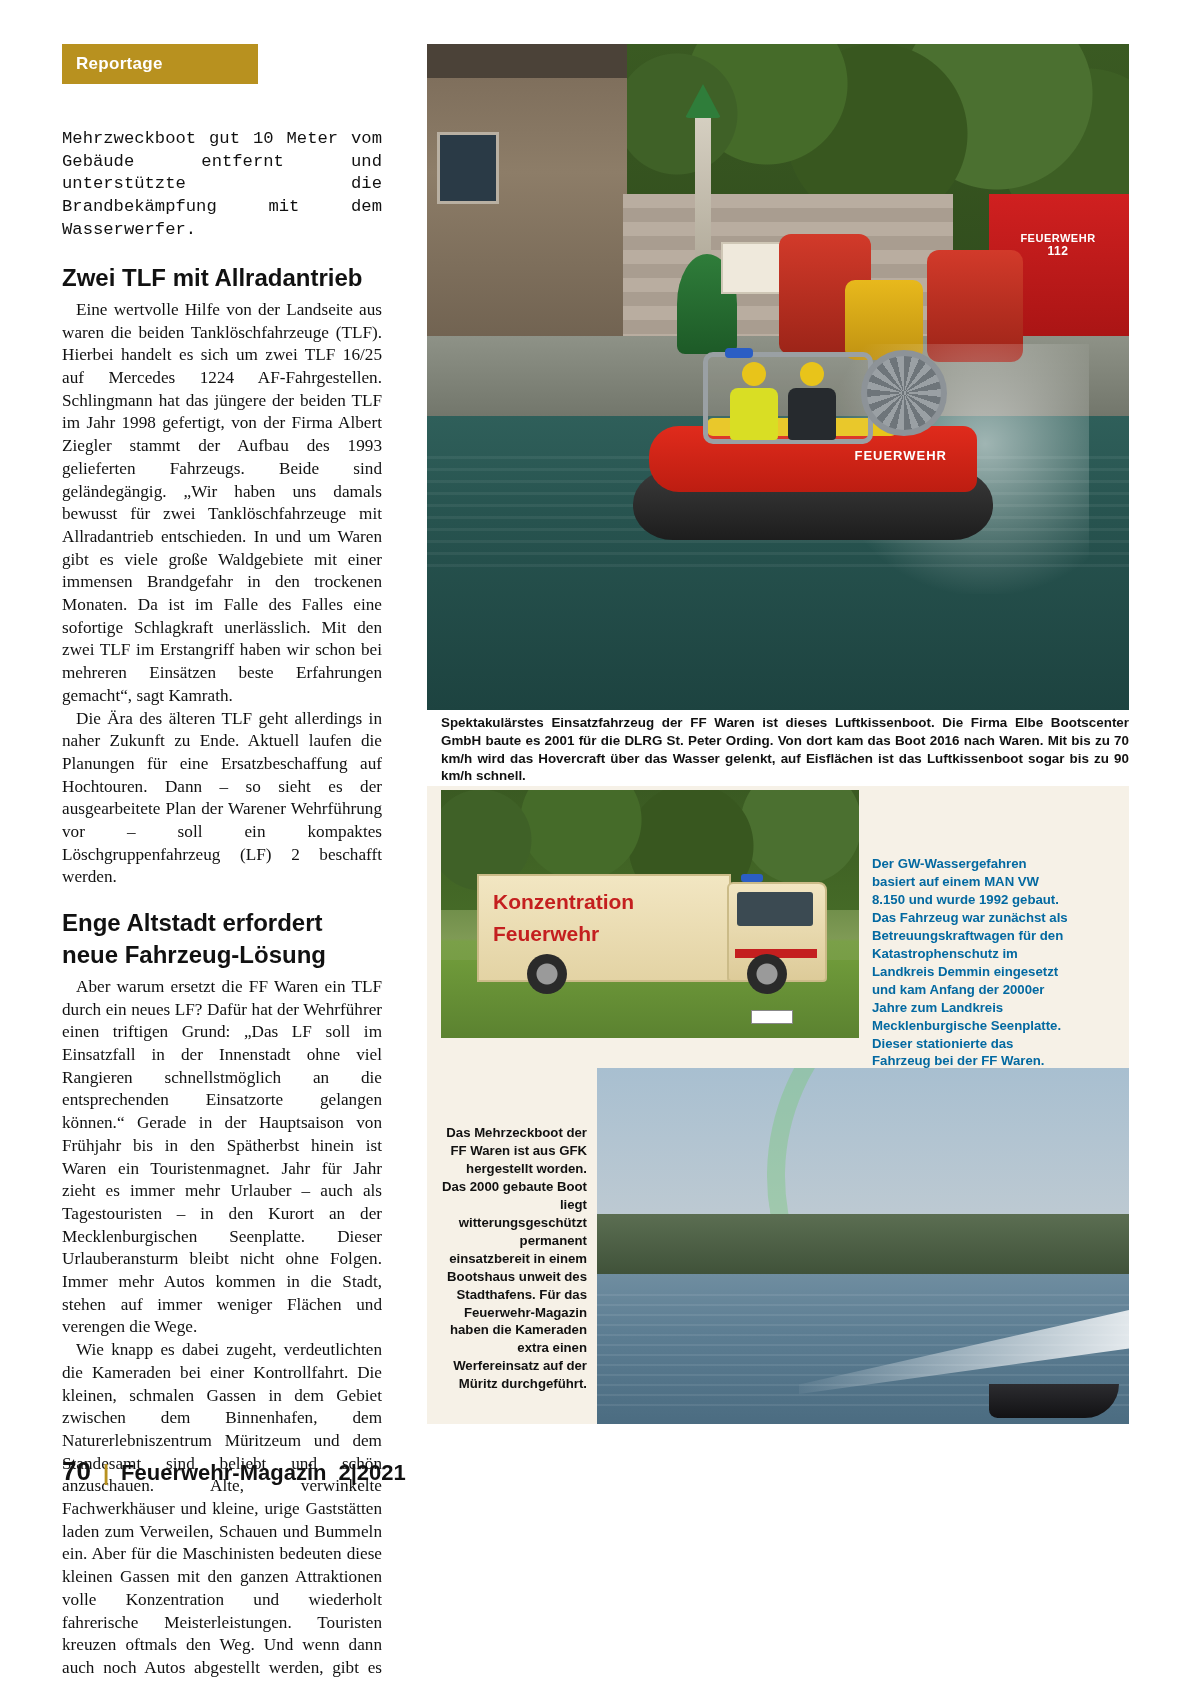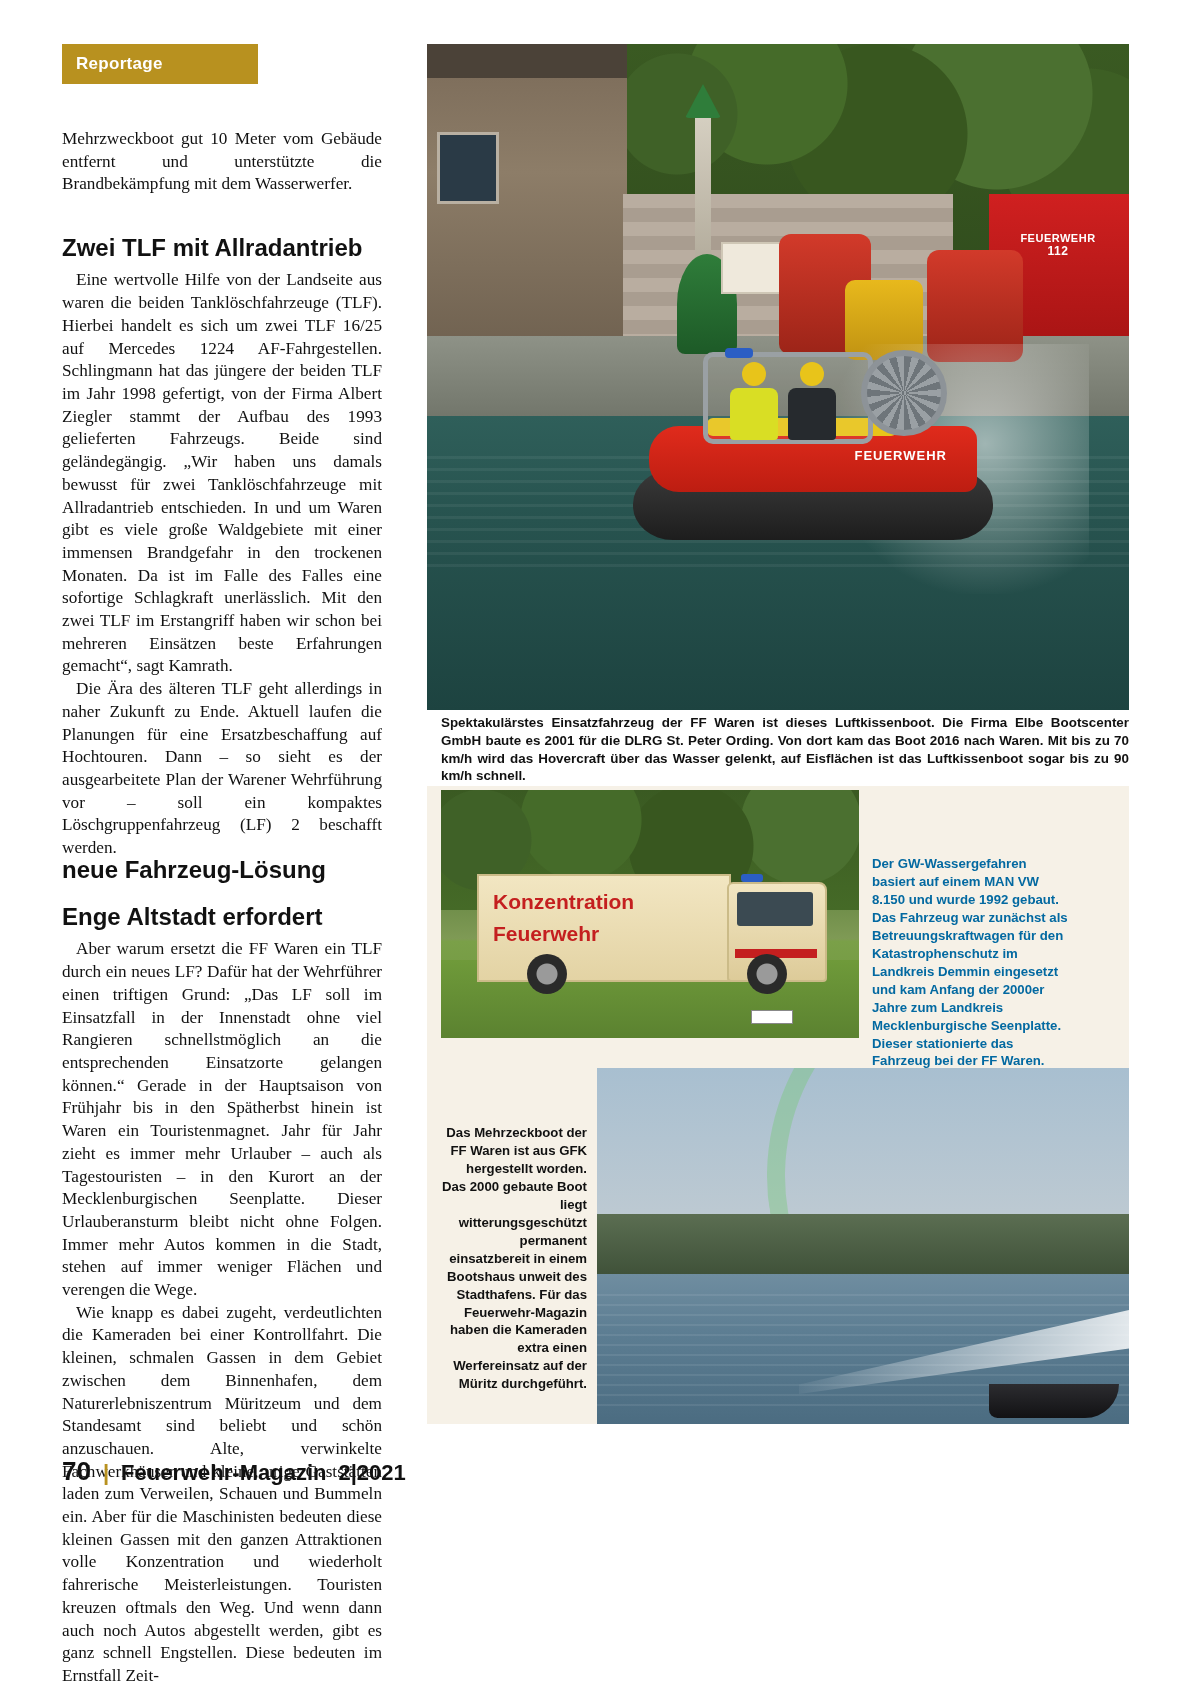--- a/index.html
+++ b/index.html
@@ -50,32 +50,33 @@
     line-height: 1.32;
     text-align: justify;
     hyphens: auto;
   }
   .col-left p {
     margin: 0;
     text-indent: 14px;
   }
   .col-left p.noindent {
     text-indent: 0;
+    font-family: Liberation Mono, monospace;
   }
   .col-left h2 {
     font-family: "Liberation Sans", sans-serif;
     font-size: 24px;
     font-weight: bold;
     line-height: 1.14;
     margin: 20px 0 8px 0;
     text-align: left;
     hyphens: none;
   }
   .col-left h2.first {
-    margin-top: 38px;
+    margin-top: 22px;
   }
 
   
   .folio {
     position: absolute;
     left: 62px;
     top: 1456px;
     font-family: "Liberation Sans", sans-serif;
     font-weight: bold;
     font-size: 22px;
@@ -401,22 +402,22 @@
   </div>
 
   <div class="col-left">
     <p class="noindent">Mehrzweckboot gut 10 Meter vom Gebäude entfernt und unterstützte die Brandbekämpfung mit dem Wasserwerfer.</p>
 
     <h2 class="first">Zwei TLF mit Allradantrieb</h2>
 
     <p>Eine wertvolle Hilfe von der Landseite aus waren die beiden Tanklöschfahrzeuge (TLF). Hierbei handelt es sich um zwei TLF 16/25 auf Mercedes 1224 AF-Fahrgestellen. Schlingmann hat das jüngere der beiden TLF im Jahr 1998 gefertigt, von der Firma Albert Ziegler stammt der Aufbau des 1993 gelieferten Fahrzeugs. Beide sind geländegängig. „Wir haben uns damals bewusst für zwei Tanklöschfahrzeuge mit Allradantrieb entschieden. In und um Waren gibt es viele große Waldgebiete mit einer immensen Brandgefahr in den trockenen Monaten. Da ist im Falle des Falles eine sofortige Schlagkraft unerlässlich. Mit den zwei TLF im Erstangriff haben wir schon bei mehreren Einsätzen beste Erfahrungen gemacht“, sagt Kamrath.</p>
     <p>Die Ära des älteren TLF geht allerdings in naher Zukunft zu Ende. Aktuell laufen die Planungen für eine Ersatzbeschaffung auf Hochtouren. Dann – so sieht es der ausgearbeitete Plan der Warener Wehrführung vor – soll ein kompaktes Löschgruppenfahrzeug (LF) 2 beschafft werden.</p>
 
+    <h2>Enge Altstadt erfordert</h2>
     <h2 style="margin-top:-4px">neue Fahrzeug-Lösung</h2>
-    <h2>Enge Altstadt erfordert</h2>
 
     <p>Aber warum ersetzt die FF Waren ein TLF durch ein neues LF? Dafür hat der Wehrführer einen triftigen Grund: „Das LF soll im Einsatzfall in der Innenstadt ohne viel Rangieren schnellstmöglich an die entsprechenden Einsatzorte gelangen können.“ Gerade in der Hauptsaison von Frühjahr bis in den Spätherbst hinein ist Waren ein Touristenmagnet. Jahr für Jahr zieht es immer mehr Urlauber – auch als Tagestouristen – in den Kurort an der Mecklenburgischen Seenplatte. Dieser Urlauberansturm bleibt nicht ohne Folgen. Immer mehr Autos kommen in die Stadt, stehen auf immer weniger Flächen und verengen die Wege.</p>
     <p>Wie knapp es dabei zugeht, verdeutlichten die Kameraden bei einer Kontrollfahrt. Die kleinen, schmalen Gassen in dem Gebiet zwischen dem Binnenhafen, dem Naturerlebniszentrum Müritzeum und dem Standesamt sind beliebt und schön anzuschauen. Alte, verwinkelte Fachwerkhäuser und kleine, urige Gaststätten laden zum Verweilen, Schauen und Bummeln ein. Aber für die Maschinisten bedeuten diese kleinen Gassen mit den ganzen Attraktionen volle Konzentration und wiederholt fahrerische Meisterleistungen. Touristen kreuzen oftmals den Weg. Und wenn dann auch noch Autos abgestellt werden, gibt es ganz schnell Engstellen. Diese bedeuten im Ernstfall Zeit-</p>
   </div>
 
   <div class="folio">
     <span class="num">70</span>
     <span class="bar">|</span>
     <span>Feuerwehr-Magazin</span>
     <span>2|2021</span>

